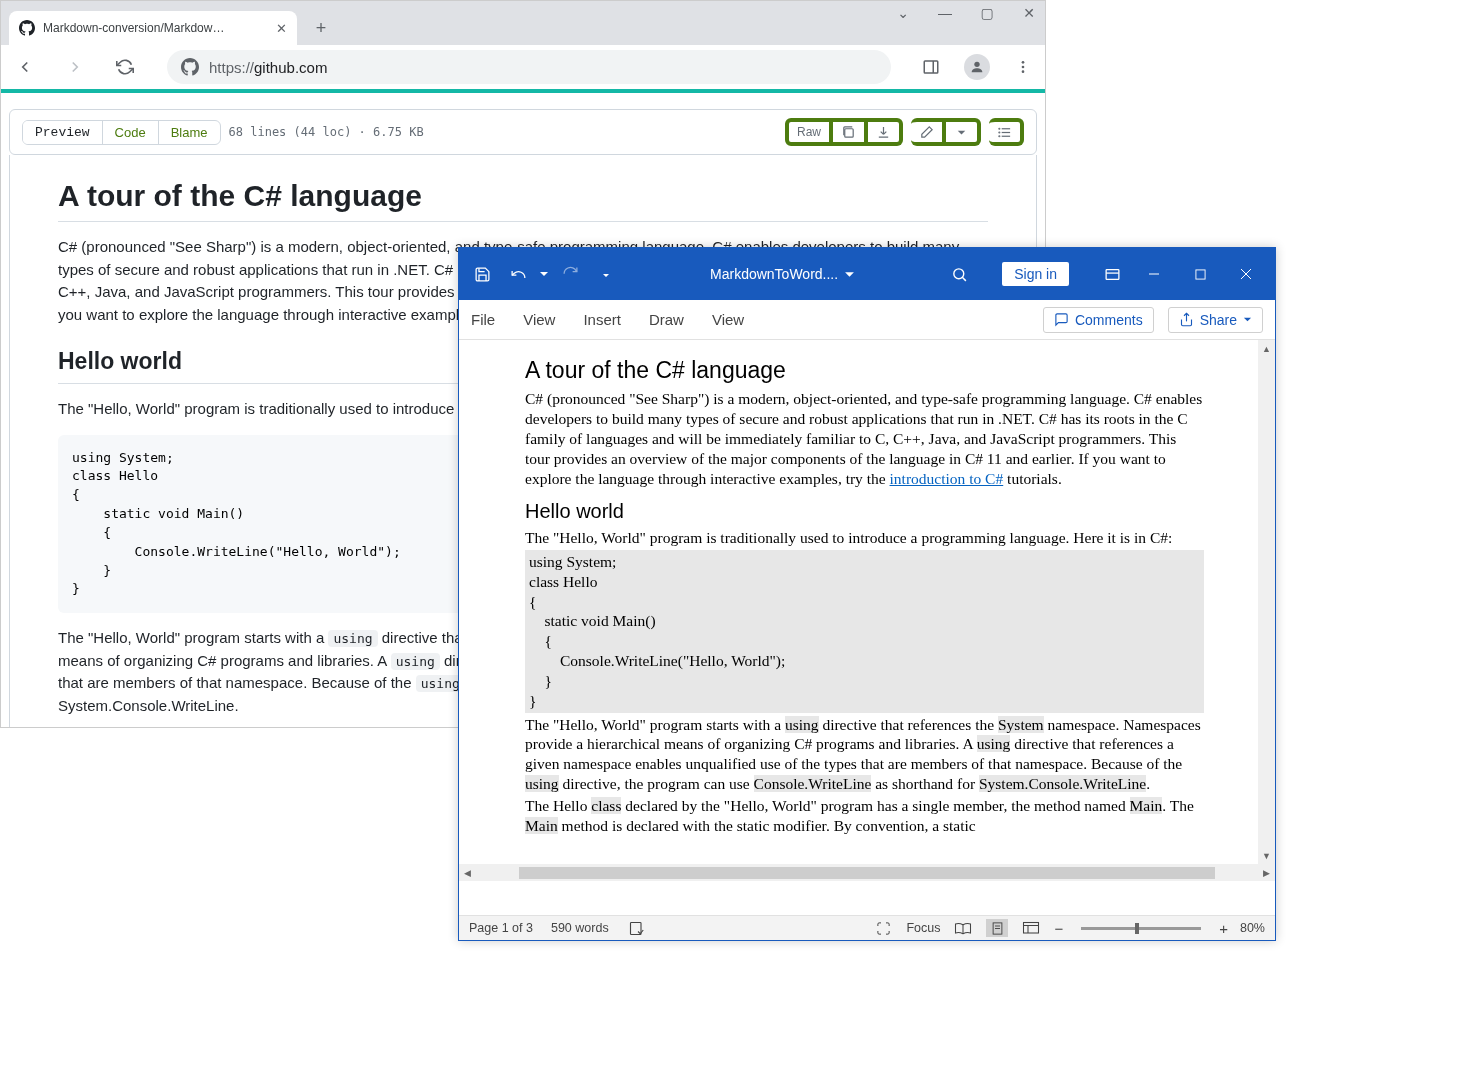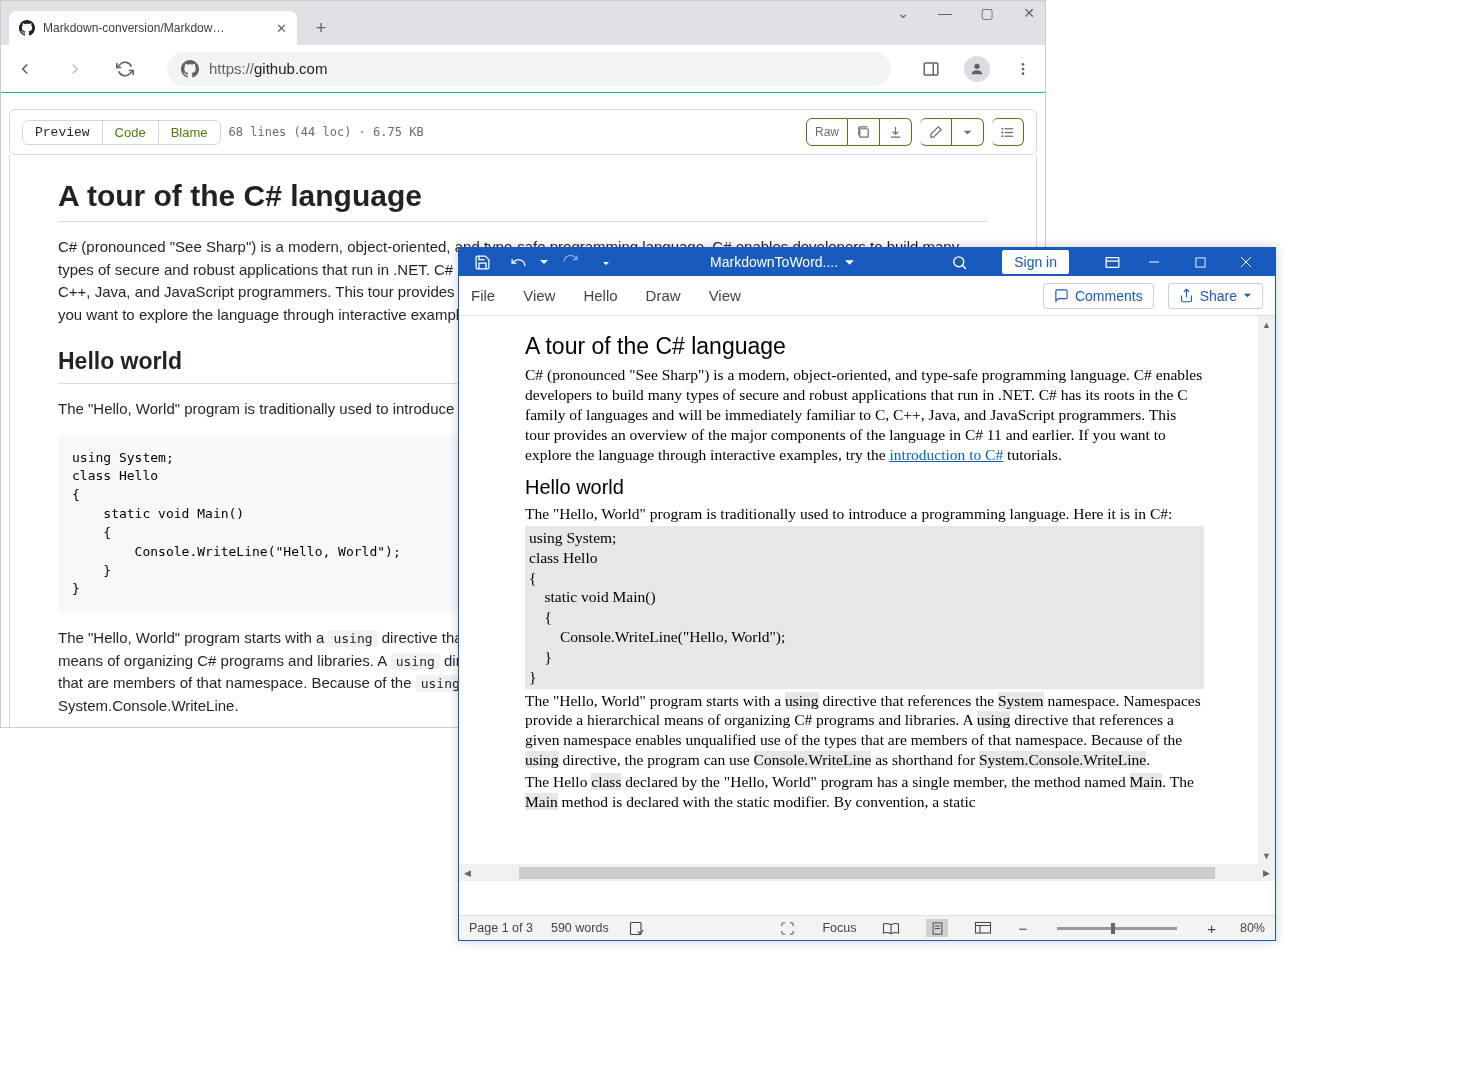--- a/index.html
+++ b/index.html
@@ -8,21 +8,21 @@
 
 .chrome-window { position: absolute; top: 0; left: 0; width: 1046px; height: 728px; background: #fff; border: 1px solid #ccc; }
 .chrome-tabbar { height: 44px; background: #dfe1e5; display: flex; align-items: flex-end; padding-left: 8px; }
 .chrome-tab { background: #fff; height: 34px; width: 288px; border-radius: 8px 8px 0 0; display: flex; align-items: center; padding: 0 10px; gap: 8px; position: relative; }
 .chrome-tab .favicon { width: 16px; height: 16px; }
 .chrome-tab .title { font-size: 12px; color: #3c4043; white-space: nowrap; overflow: hidden; text-overflow: ellipsis; flex: 1; }
 .chrome-tab .close { font-size: 13px; color: #5f6368; cursor: pointer; }
 .addtab { width: 28px; height: 28px; display: flex; align-items: center; justify-content: center; color: #5f6368; font-size: 18px; margin-left: 10px; margin-bottom: 3px; }
 .chrome-win-ctrls { position: absolute; top: 4px; right: 6px; display: flex; gap: 22px; align-items: center; }
 .chrome-win-ctrls span { width: 20px; text-align: center; color: #5f6368; font-size: 14px; }
-.chrome-toolbar { height: 48px; background: #fff; border-bottom: 1px solid #14b8a6; display: flex; align-items: center; padding: 0 8px; gap: 18px; }
+.chrome-toolbar { height: 48px; background: #fff; border-bottom: 4px solid #14b8a6; display: flex; align-items: center; padding: 0 8px; gap: 18px; }
 .nav-btn { width: 32px; height: 32px; display: flex; align-items: center; justify-content: center; color: #5f6368; }
 .nav-btn.disabled { color: #bdc1c6; }
 .omnibox { flex: 1; height: 34px; background: #f1f3f4; border-radius: 17px; display: flex; align-items: center; padding: 0 14px; gap: 10px; margin: 0 8px; }
 .omnibox .lock { width: 18px; height: 18px; }
 .omnibox .url { font-size: 15px; color: #202124; }
 .omnibox .url .domain { color: #202124; }
 .omnibox .url .proto { color: #5f6368; }
 .tb-icon { width: 28px; height: 28px; display: flex; align-items: center; justify-content: center; color: #5f6368; }
 .profile { width: 26px; height: 26px; border-radius: 50%; background: #dadce0; display: flex; align-items: center; justify-content: center; }
 
@@ -32,38 +32,38 @@
 .chrome-content::-webkit-scrollbar-thumb { background: #c1c1c1; }
 
 .gh-container { padding: 16px 8px; }
 .gh-filehead { border: 1px solid #d0d7de; border-radius: 6px; padding: 8px 12px; display: flex; align-items: center; gap: 0; }
 .gh-tabs { display: flex; border: 1px solid #d0d7de; border-radius: 6px; overflow: hidden; }
 .gh-tab { padding: 4px 12px; font-size: 13px; color: #4d7c0f; cursor: pointer; }
 .gh-tab.active { background: #fff; color: #1f2328; font-weight: 500; font-family: Liberation Mono, monospace; }
 .gh-tab:not(.active) { border-left: 1px solid #d0d7de; }
 .gh-meta { font-family: ui-monospace, SFMono-Regular, Menlo, monospace; font-size: 12px; color: #656d76; margin-left: 8px; }
 .gh-actions { margin-left: auto; display: flex; align-items: center; gap: 0; }
-.gh-act { border: 1px solid #4d7c0f; padding: 4px 8px; font-size: 12px; color: #656d76; display: flex; align-items: center; height: 28px; }
+.gh-act { border: 4px solid #4d7c0f; padding: 4px 8px; font-size: 12px; color: #656d76; display: flex; align-items: center; height: 28px; }
 .gh-act:first-child { border-radius: 6px 0 0 6px; }
 .gh-act + .gh-act { border-left: none; }
 .gh-act-group-end { border-radius: 0 6px 6px 0; }
 .gh-act.solo { border-radius: 6px; margin-left: 8px; }
 .gh-act svg { width: 15px; height: 15px; }
 
 .gh-body { border: 1px solid #d0d7de; border-top: none; border-radius: 0 0 6px 6px; padding: 24px 48px; }
 .gh-body h1 { font-size: 30px; font-weight: 600; color: #1f2328; border-bottom: 1px solid #d8dee4; padding-bottom: 8px; margin-bottom: 14px; }
 .gh-body h2 { font-size: 23px; font-weight: 600; color: #1f2328; border-bottom: 1px solid #d8dee4; padding-bottom: 8px; margin: 22px 0 14px; }
 .gh-body p { font-size: 15px; color: #1f2328; line-height: 1.5; margin-bottom: 14px; }
 .gh-body a { color: #0969da; text-decoration: none; }
 .gh-body pre { background: #f6f8fa; border-radius: 6px; padding: 14px; font-family: ui-monospace, SFMono-Regular, Menlo, monospace; font-size: 13px; line-height: 1.45; white-space: pre; overflow-x: auto; margin-bottom: 14px; }
 .gh-body code.inline { background: rgba(175,184,193,0.2); padding: 1px 5px; border-radius: 4px; font-family: ui-monospace, SFMono-Regular, Menlo, monospace; font-size: 13px; }
 
 
 .word-window { position: absolute; top: 247px; left: 458px; width: 818px; height: 694px; background: #fff; border: 1px solid #185abd; box-shadow: 0 0 10px rgba(0,0,0,0.2); display: flex; flex-direction: column; }
-.word-titlebar { height: 28px; background: #185abd; display: flex; align-items: center; padding: 0 6px; color: #fff; gap: 2px; }
+.word-titlebar { height: 52px; background: #185abd; display: flex; align-items: center; padding: 0 6px; color: #fff; gap: 2px; }
 .word-tb-btn { width: 34px; height: 32px; display: flex; align-items: center; justify-content: center; color: #fff; }
 .word-tb-btn.dim { opacity: 0.5; }
 .word-tb-sep { flex: 1; display: flex; align-items: center; justify-content: center; gap: 6px; font-size: 14px; padding: 0 10px; }
 .word-title-txt { white-space: nowrap; overflow: hidden; text-overflow: ellipsis; max-width: 220px; }
 .word-search { width: 34px; height: 32px; display: flex; align-items: center; justify-content: center; }
 .word-signin { background: #fff; color: #185abd; border-radius: 2px; padding: 4px 12px; font-size: 14px; margin: 0 24px; }
 .word-win-ctrls { display: flex; }
 .word-win-ctrls div { width: 46px; height: 32px; display: flex; align-items: center; justify-content: center; color: #fff; }
 
 .word-ribbon { height: 40px; background: #fff; border-bottom: 1px solid #e1e1e1; display: flex; align-items: center; padding: 0 12px; gap: 28px; font-size: 15px; color: #444; }
@@ -82,21 +82,21 @@
 
 .word-vscroll { width: 17px; background: #f0f0f0; display: flex; flex-direction: column; }
 .word-vscroll .arr { height: 17px; display: flex; align-items: center; justify-content: center; font-size: 9px; color: #666; }
 .word-vscroll .track { flex: 1; background: #f0f0f0; }
 .word-hscroll { height: 17px; background: #f0f0f0; display: flex; align-items: center; }
 .word-hscroll .arr { width: 17px; text-align: center; font-size: 9px; color: #666; }
 .word-hscroll .track { flex: 1; height: 12px; margin: 0 4px; }
 .word-hscroll .thumb { height: 100%; background: #cdcdcd; width: 90%; margin-left: 5%; }
 
 .word-statusbar { height: 25px; background: #f3f3f3; border-top: 1px solid #e1e1e1; display: flex; align-items: center; padding: 0 10px; font-size: 12.5px; color: #444; gap: 18px; margin-top: 34px; }
-.word-sb-right { margin-left: auto; display: flex; align-items: center; gap: 24px; }
+.word-sb-right { margin-left: auto; display: flex; align-items: center; gap: 12px; }
 .word-sb-icon { width: 22px; height: 18px; display: flex; align-items: center; justify-content: center; }
 .word-sb-icon.active { background: #d0d0d0; }
 .word-slider { width: 120px; height: 3px; background: #999; position: relative; margin: 0 6px; }
 .word-slider .knob { position: absolute; top: -4px; left: 54px; width: 4px; height: 11px; background: #666; }
 svg { display: block; }
 </style>
 </head>
 <body>
 
 <div class="chrome-window">
@@ -296,21 +296,21 @@
             <line x1="1" y1="1" x2="11" y2="11"></line>
             <line x1="11" y1="1" x2="1" y2="11"></line>
           </svg>
         </div>
     </div>
   </div>
 
   <div class="word-ribbon">
     <span class="rtab">File</span>
     <span class="rtab">View</span>
-    <span class="rtab">Hello</span>
+    <span class="rtab">Insert</span>
     <span class="rtab">Draw</span>
     <span class="rtab">View</span>
     <div class="word-rb-right">
       <div class="word-rb-btn">
         <svg width="15" height="15" viewBox="0 0 24 24" fill="none" stroke="#185abd" stroke-width="1.8">
             <path d="M21 15a2 2 0 01-2 2H7l-4 4V5a2 2 0 012-2h14a2 2 0 012 2z"></path>
           </svg>
         <span>Comments</span>
       </div>
       <div class="word-rb-btn">

